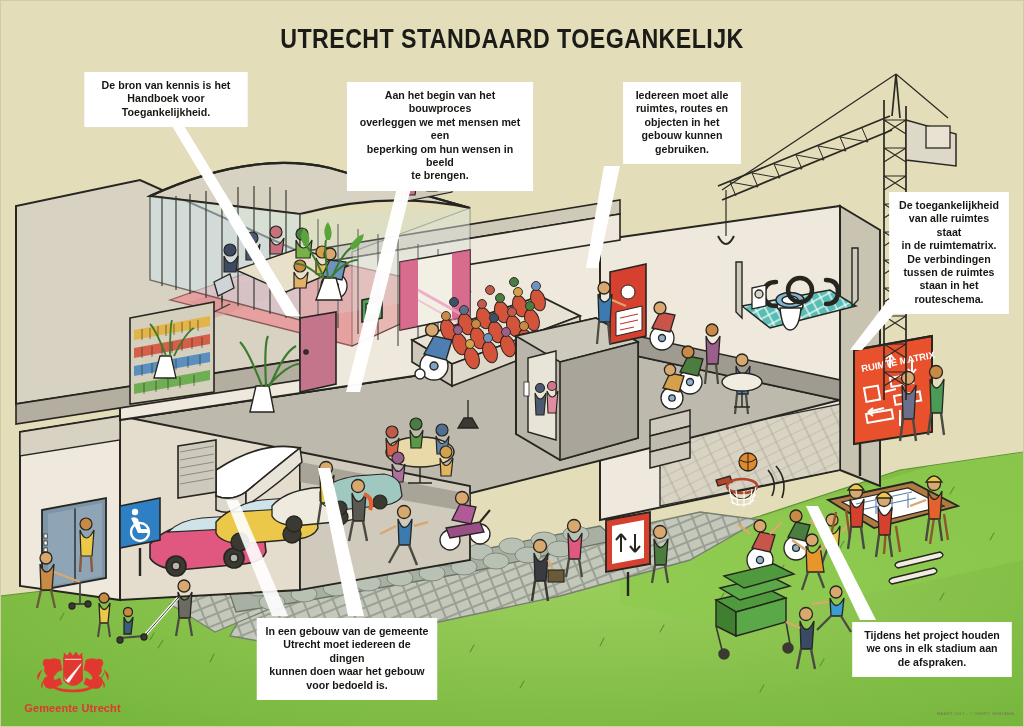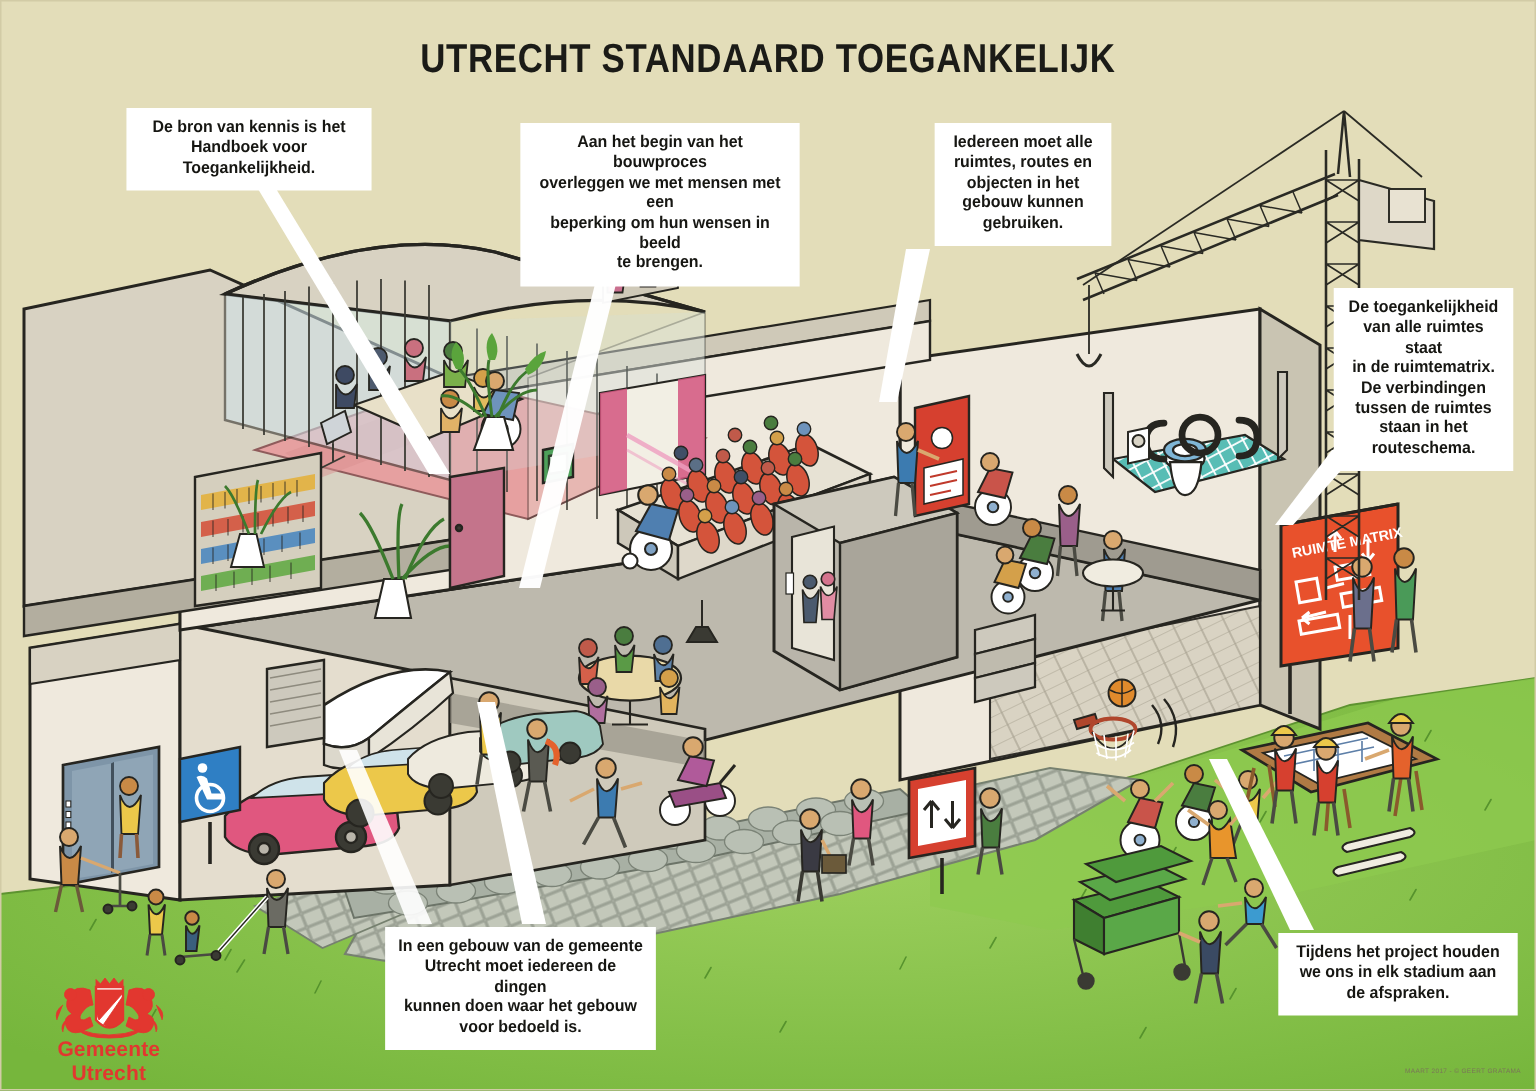--- a/index.html
+++ b/index.html
@@ -34,22 +34,22 @@
     padding:7px 8px 8px 8px;
     box-sizing:border-box;
     box-shadow:0 0 0 0 rgba(0,0,0,0);
     z-index:40;
     transform:scaleX(.95);transform-origin:50% 50%;
   }
 
   
   .logo{position:absolute;left:20px;top:650px;width:105px;height:62px;z-index:45;}
   .logo-name{
-    position:absolute;left:0;top:41px;width:105px;text-align:center;
-    color:#e2372f;font-weight:bold;font-size:14px;
+    position:absolute;left:0;top:52px;width:105px;text-align:center;
+    color:#e2372f;font-weight:bold;font-size:11px;
     font-family:"Liberation Sans",sans-serif;letter-spacing:.1px;
   }
   .credit{
     position:absolute;right:10px;bottom:11px;
     font-size:4.3px;letter-spacing:.25px;color:#7a7558;
     font-family:"Liberation Sans",sans-serif;z-index:45;
     white-space:nowrap;
   }
 </style>
 </head>

